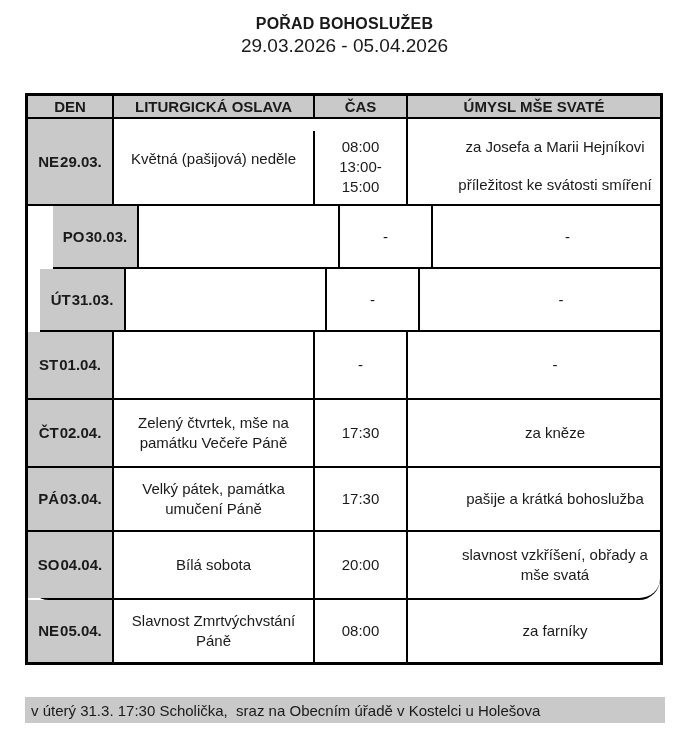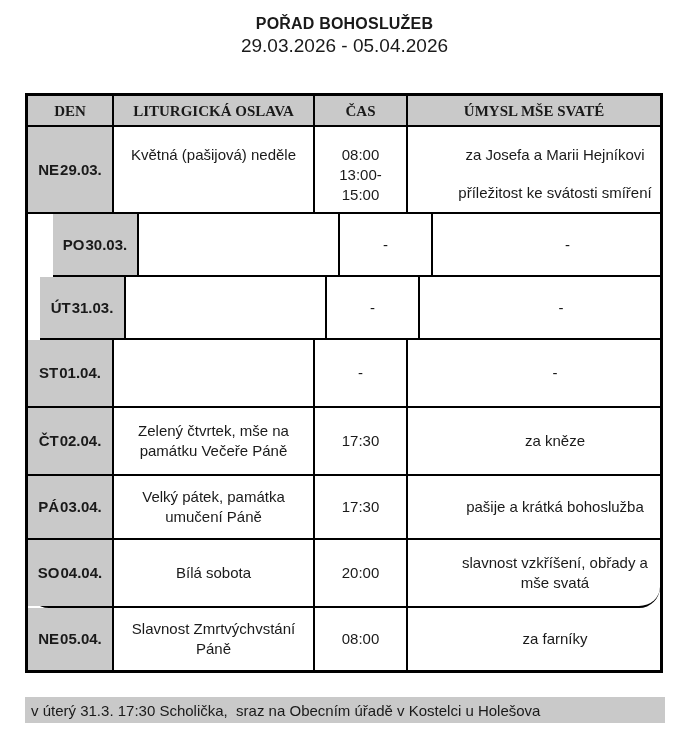--- a/index.html
+++ b/index.html
@@ -36,21 +36,21 @@
     width: 638px;
     border: 3px solid #000;
     background: #fff;
   }
   .trow {
     display: grid;
     grid-template-columns: 86px 201px 93px 1fr;
     border-bottom: 2px solid #000;
   }
   .trow:last-child { border-bottom: none; }
-  .trow.hdr      { height: 31px; font-family: Liberation Serif, serif; }
+  .trow.hdr      { height: 23px; }
   .trow.r1       { height: 87px; }
   .trow.r2       { height: 63px; margin-left: 25px; }
   .trow.r3       { height: 63px; margin-left: 12px; }
   .trow.r4       { height: 68px; }
   .trow.r5       { height: 68px; }
   .trow.r6       { height: 64px; }
   .trow.r7       { height: 68px; border-radius: 21px; }
   .trow.r8       { height: 62px; }
   .cell {
     border-right: 2px solid #000;
@@ -83,20 +83,21 @@
   }
   .stack .secondary:empty { display: none; }
   .r1 .stack {
     justify-content: space-between;
     padding-top: 18px;
     padding-bottom: 9px;
   }
   .r1 .liturgy-cell {
     align-items: flex-start;
     padding-top: 18px;
+    margin-top: 12px;
   }
   
   .footer-note {
     position: absolute;
     left: 25px; top: 697px;
     width: 640px; height: 26px;
     background: #c9c9c9;
     display: flex;
     align-items: center;
     padding-left: 6px;

